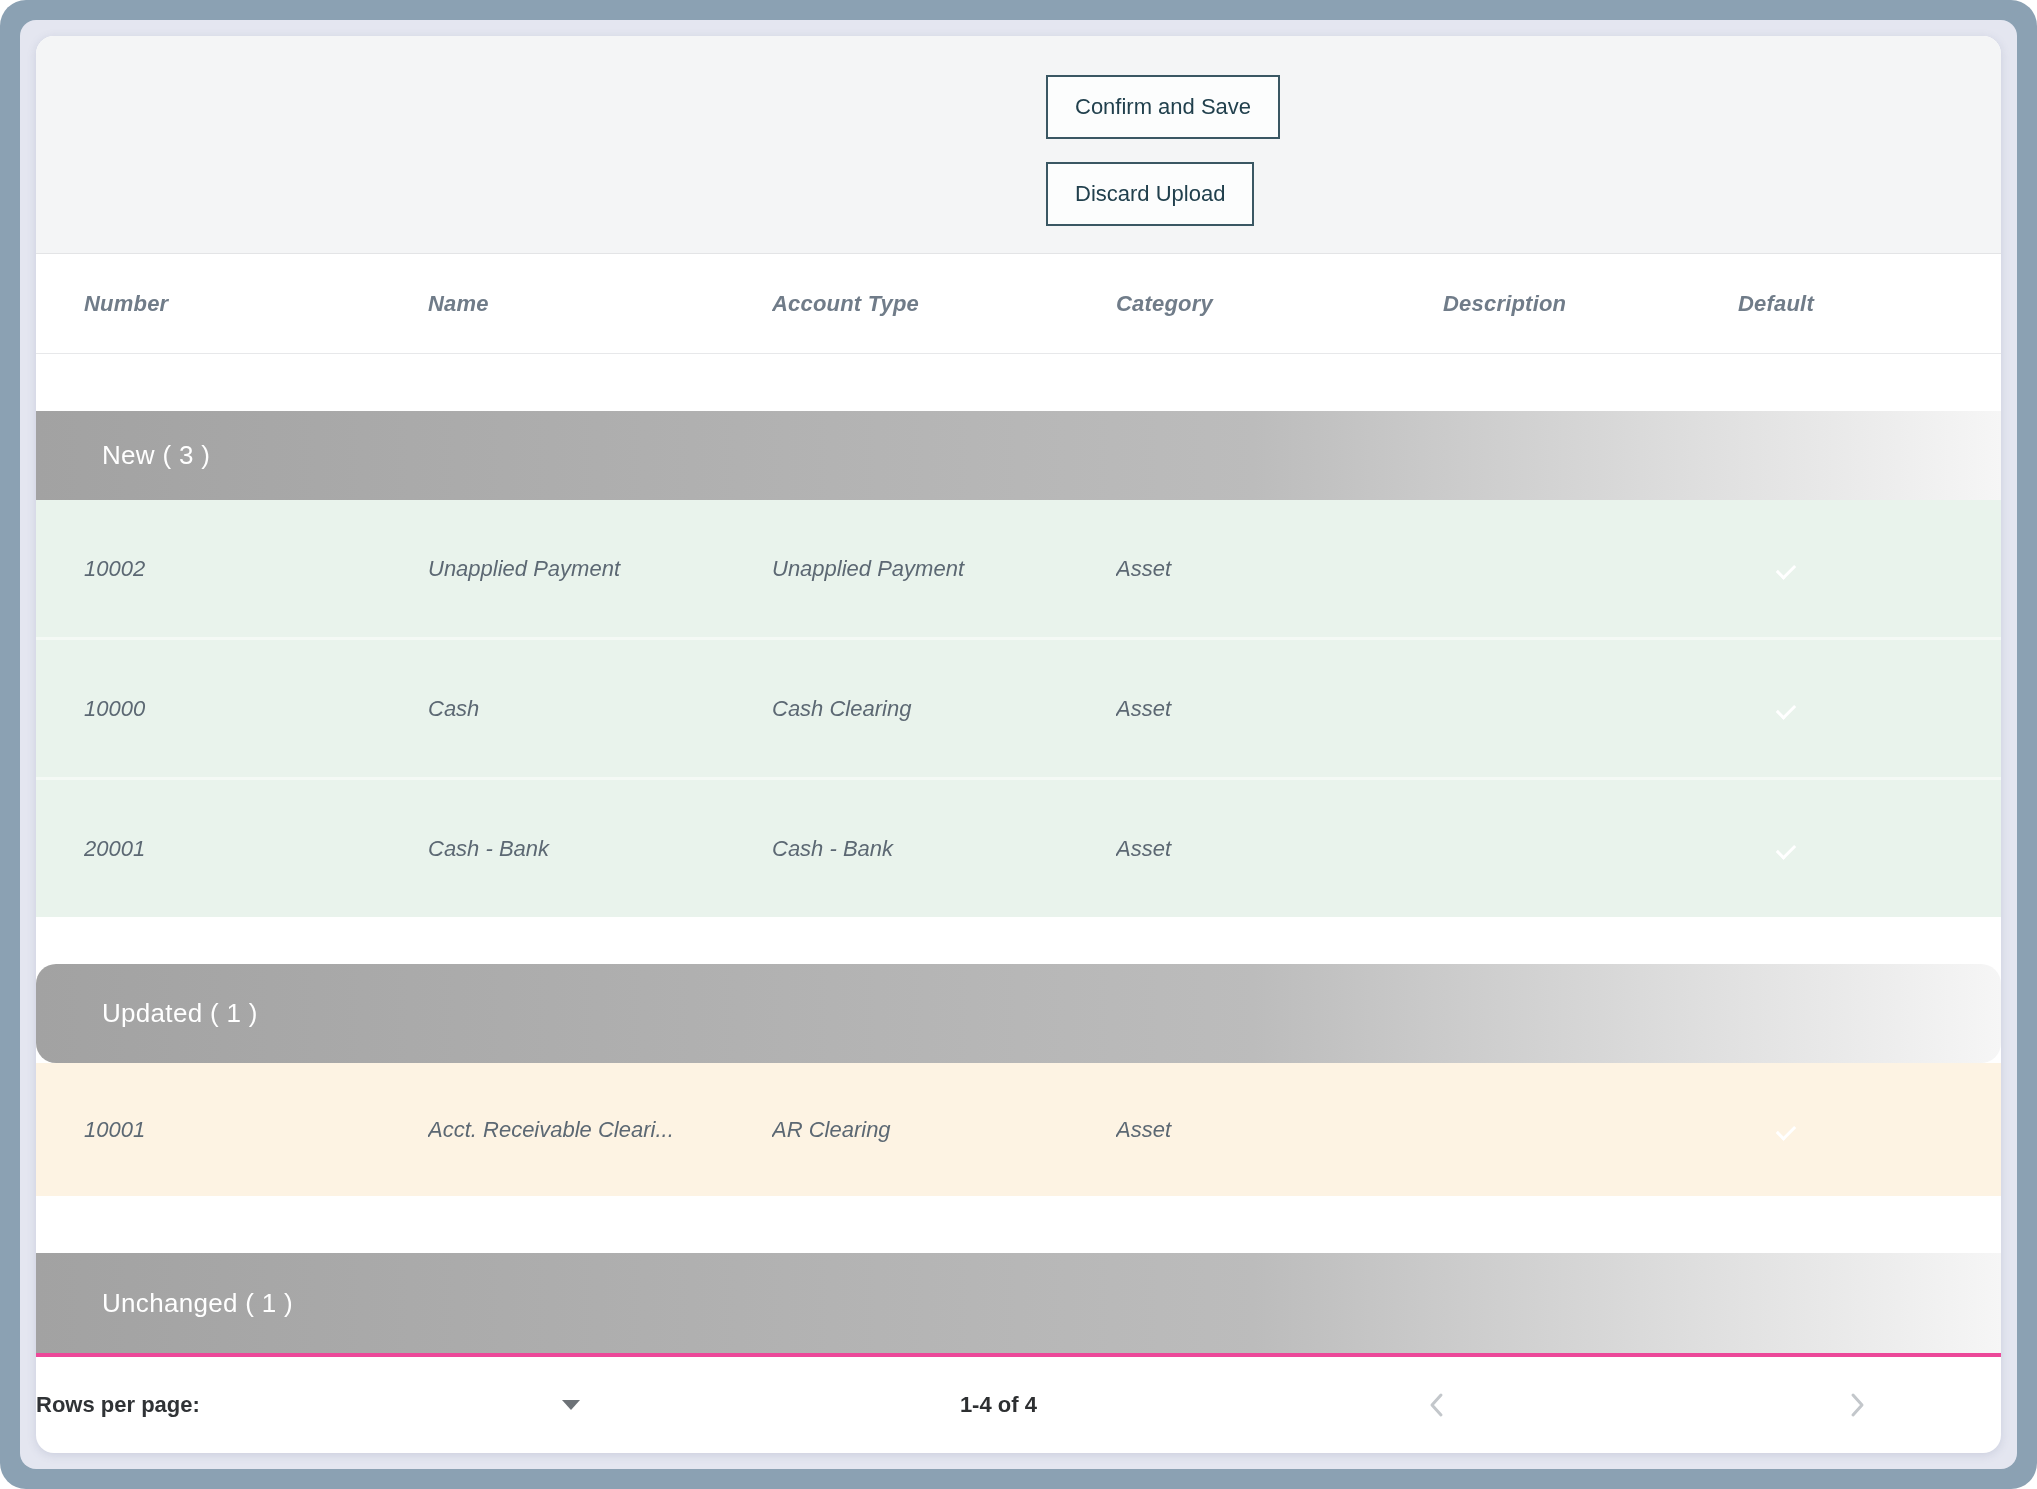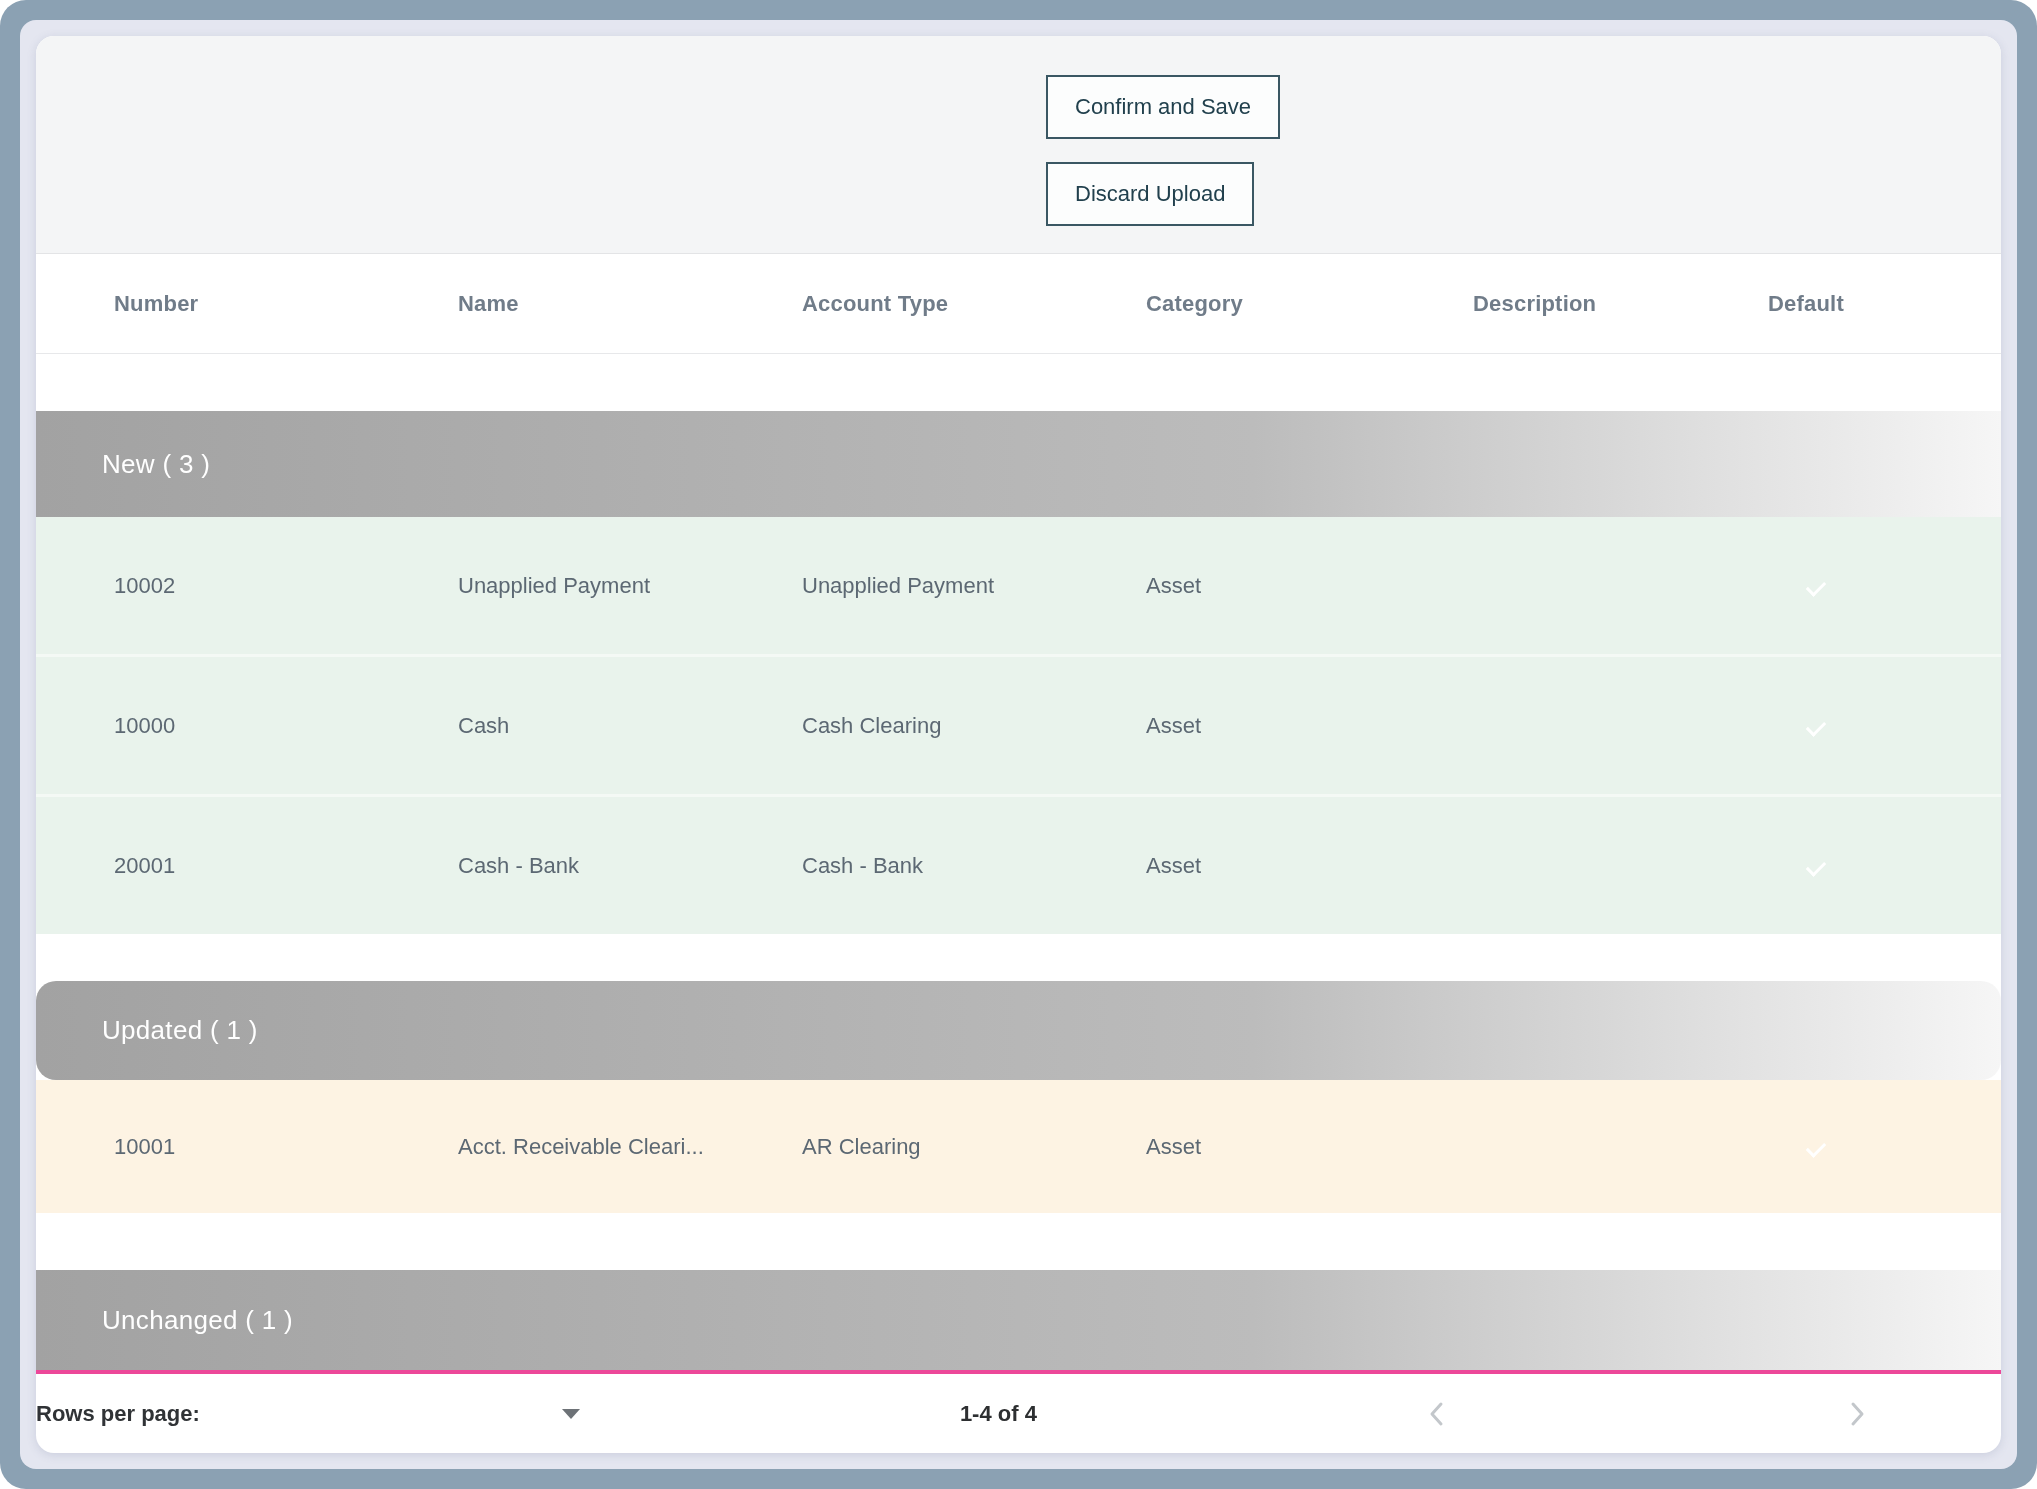--- a/index.html
+++ b/index.html
@@ -33,37 +33,38 @@
     background:#fcfdfd; border:2px solid #3a5763; border-radius:0;
     color:#21404d; font-size:22px; font-family:inherit;
     display:flex; align-items:center; cursor:pointer; white-space:nowrap;
   }
 
   
   .grid {
     display:grid;
     grid-template-columns:344px 344px 344px 327px 295px 1fr;
     align-items:center;
-    padding-left:78px;
+    padding-left:48px;
+    font-style:italic;
   }
   .header-row {
     height:100px; flex:0 0 auto;
     border-bottom:1px solid #e7e8ea;
     color:#707c89; font-size:22px; font-weight:600; letter-spacing:0.2px;
   }
   .spacer-lg { height:57px; flex:0 0 auto; background:#ffffff; }
   .spacer-md { height:47px; flex:0 0 auto; background:#ffffff; }
 
   .section-band {
     flex:0 0 auto;
     display:flex; align-items:center; padding-left:66px;
     background:linear-gradient(to right, #a2a2a2, #bcbcbc 62%, #f6f6f6 100%);
     color:#ffffff; font-size:26px; letter-spacing:0.3px;
   }
-  .band-new { height:106px; }
+  .band-new { height:89px; }
   .band-updated { height:99px;border-radius:20px; }
   .band-unchanged { height:100px; }
 
   .row { flex:0 0 auto; color:#5c6873; font-size:22px; }
   .row-new { height:137px; background:#e9f3ec; }
   .row-new + .row-sep { height:3px; background:#f4f9f5; flex:0 0 auto; }
   .row-updated { height:133px; background:#fdf3e3; }
   .cell { overflow:hidden; white-space:nowrap; text-overflow:ellipsis; padding-right:20px; }
 
   .checkbox {

